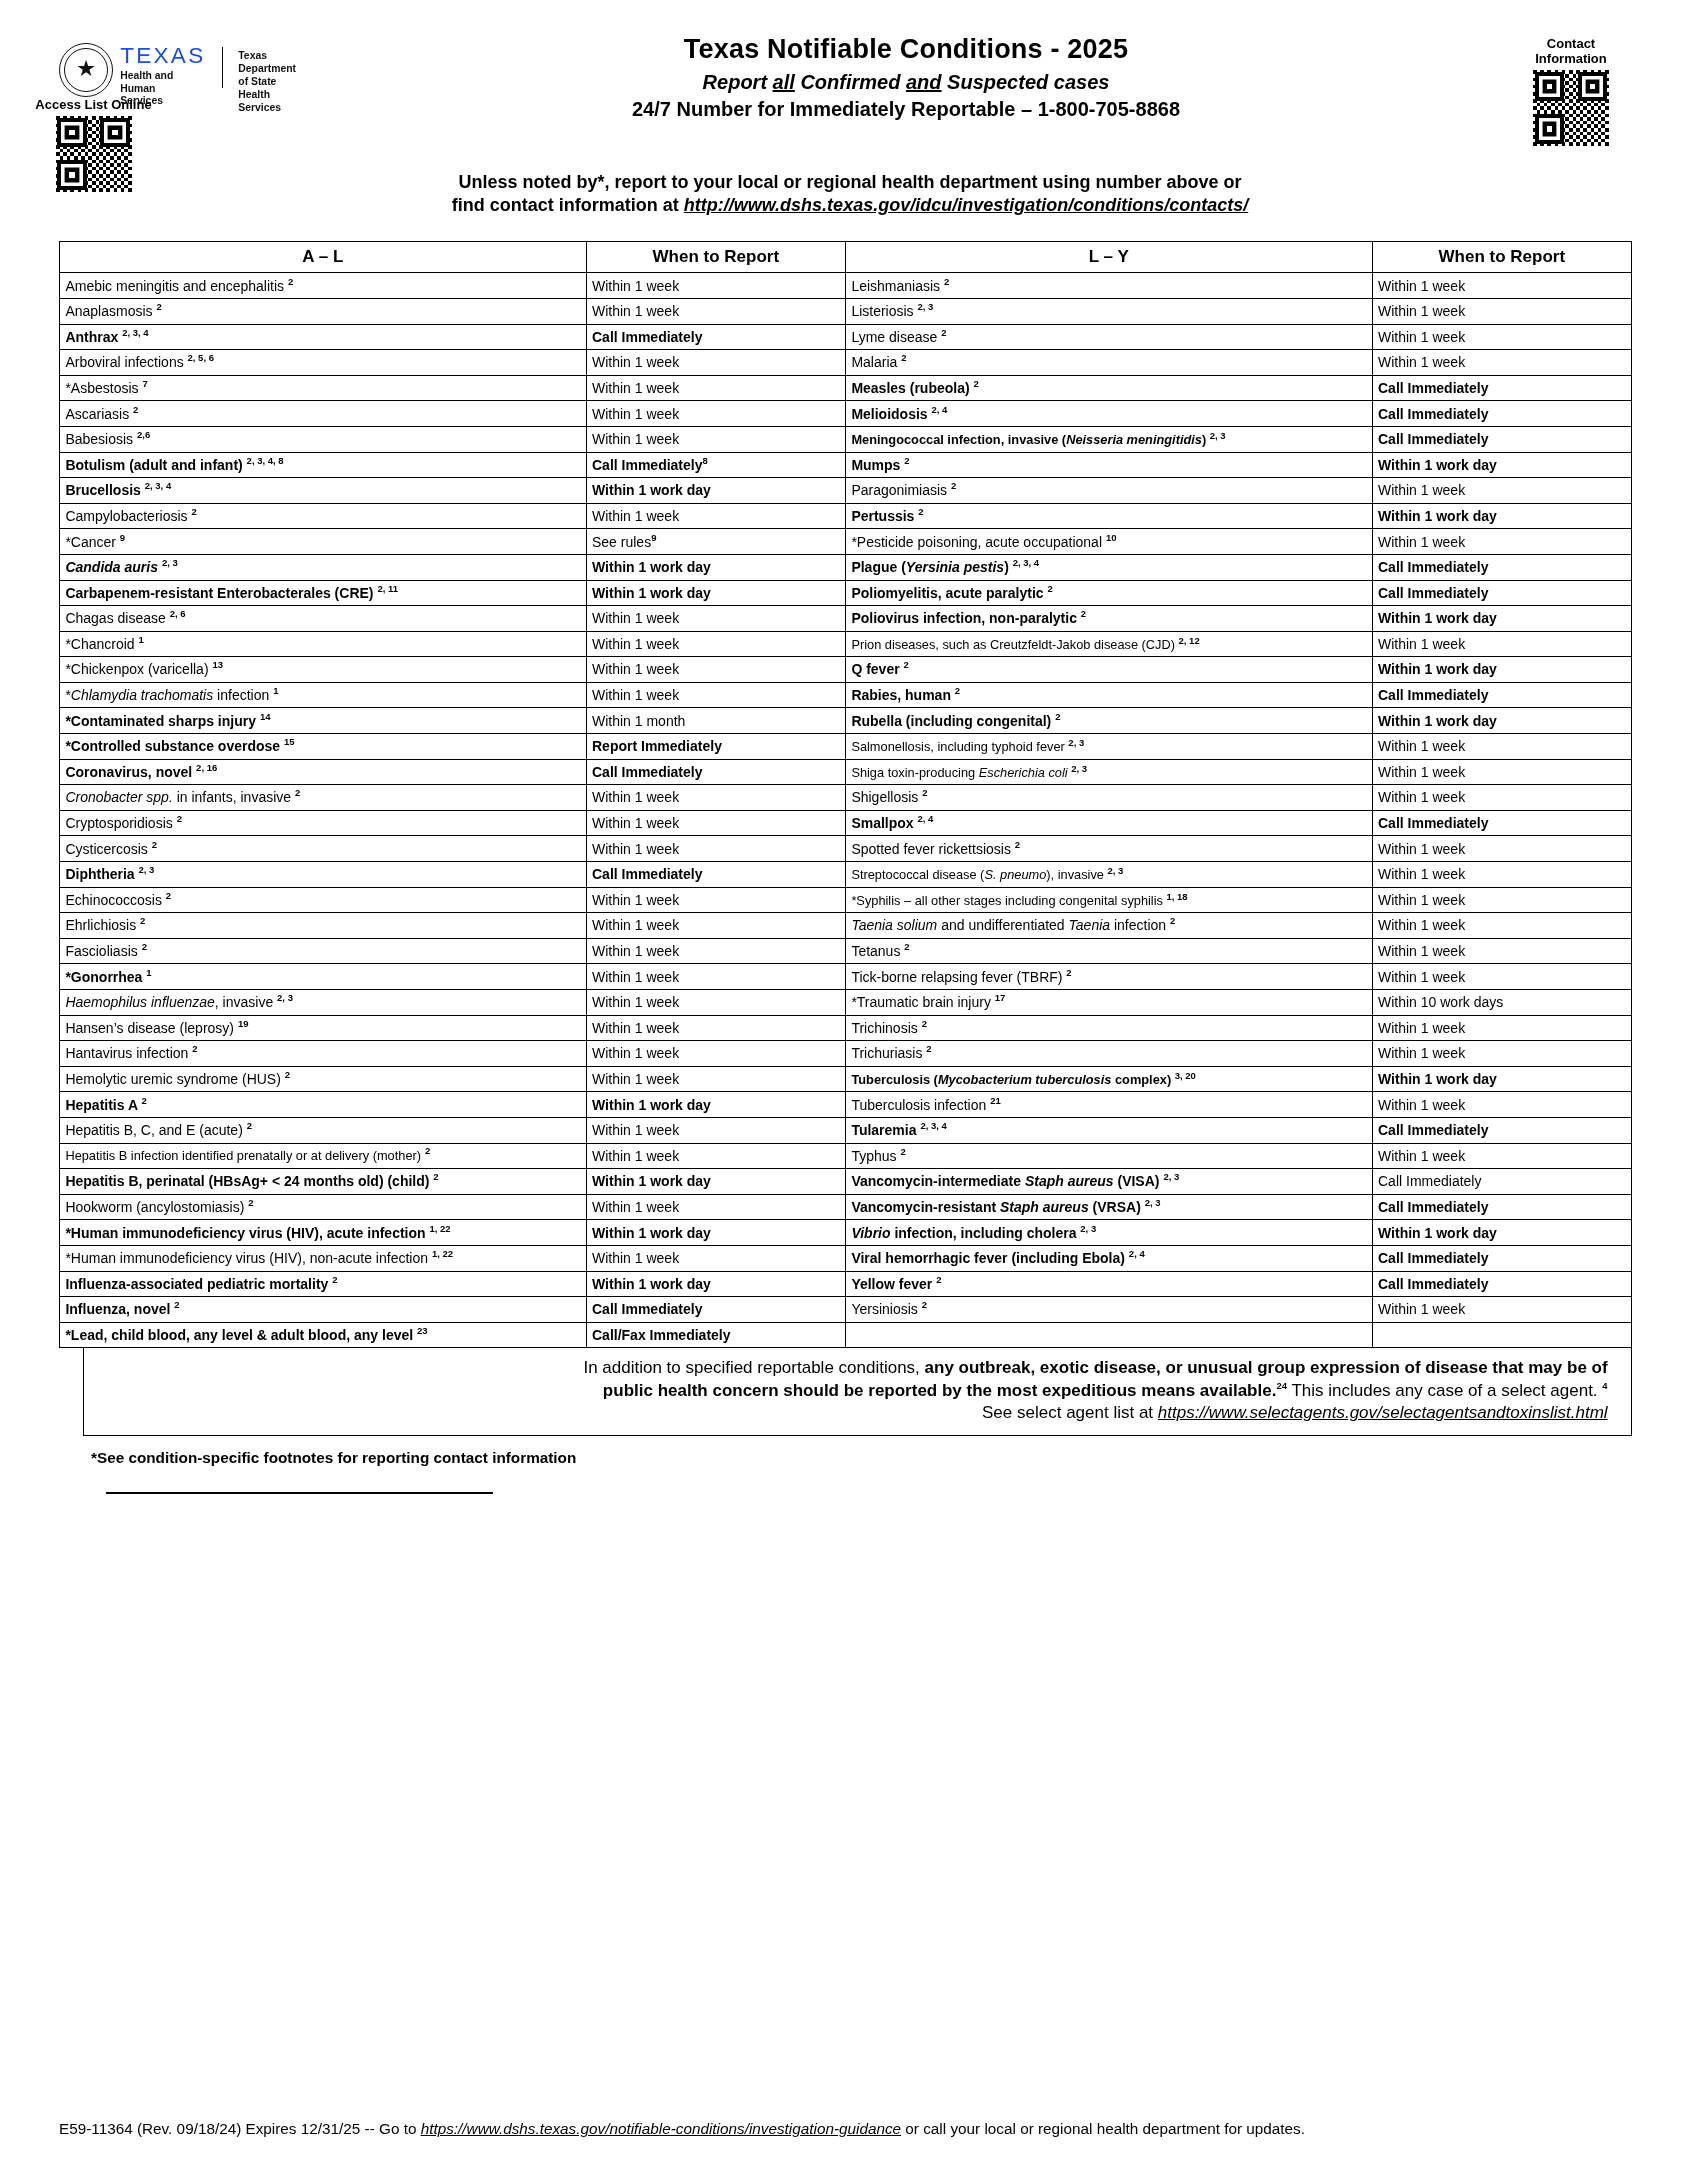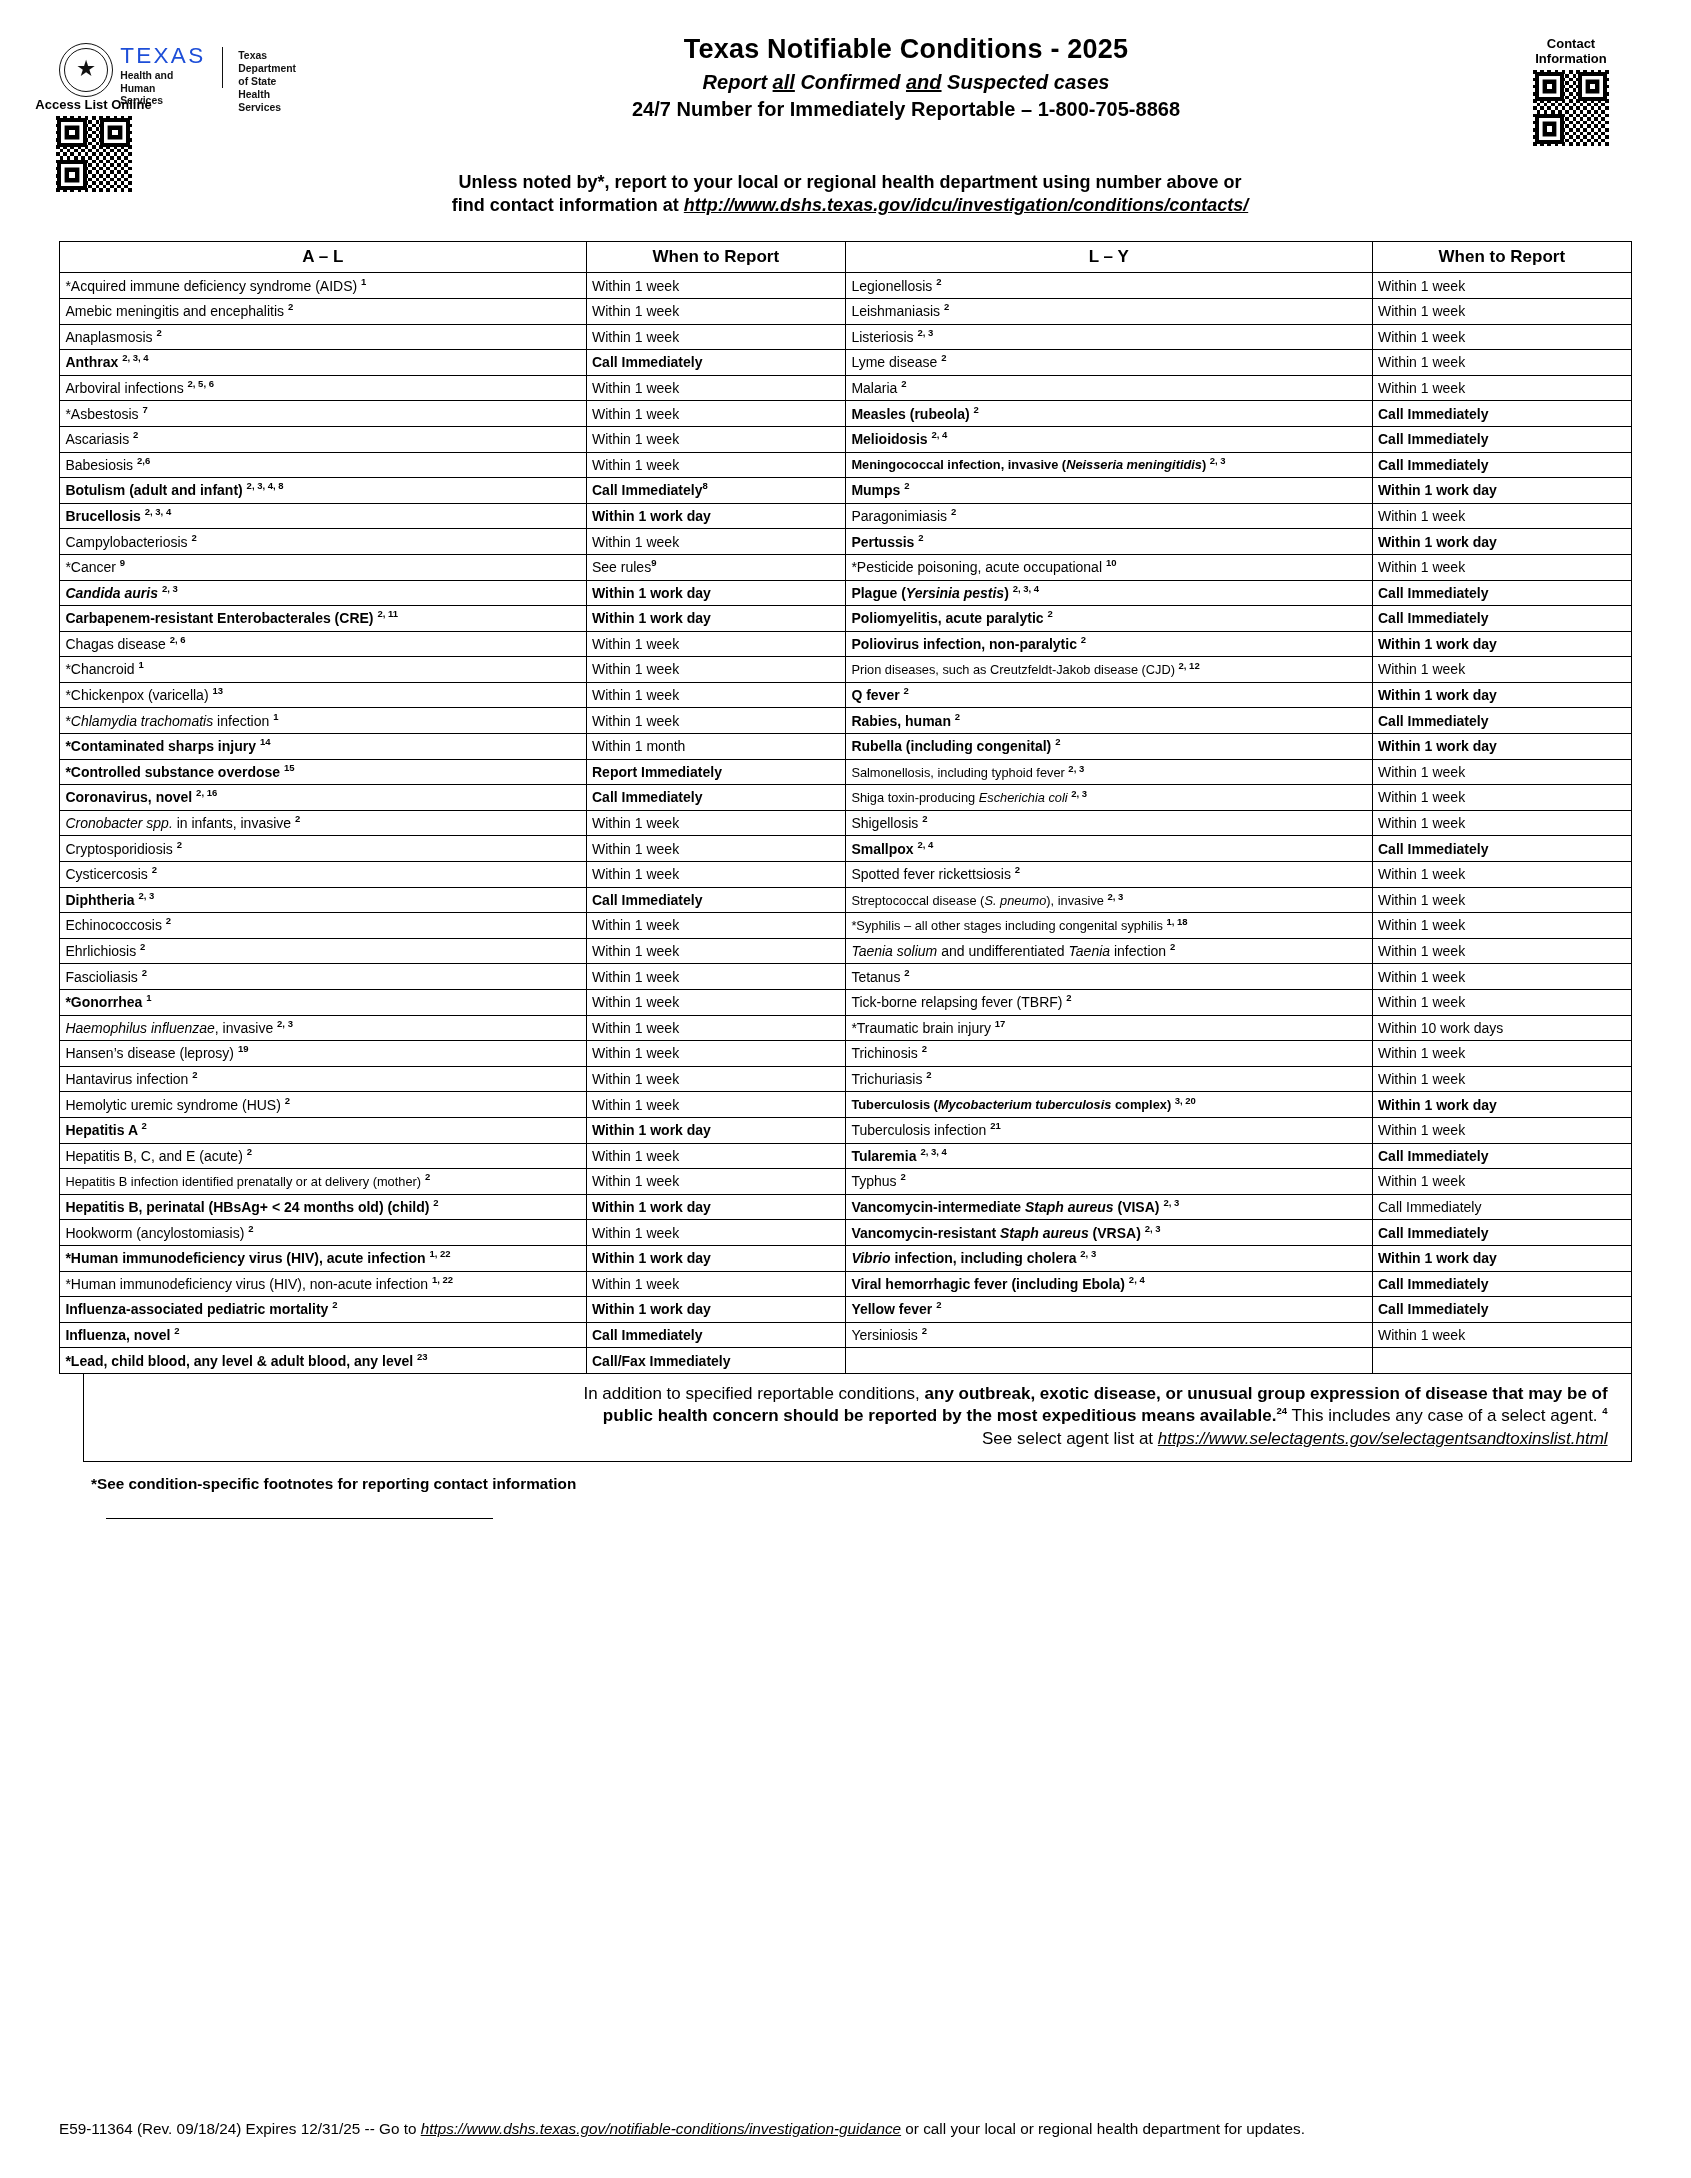--- a/index.html
+++ b/index.html
@@ -298,26 +298,20 @@
     <thead>
       <tr>
         <th>A – L</th>
         <th>When to Report</th>
         <th>L – Y</th>
         <th>When to Report</th>
       </tr>
     </thead>
     <tbody id="tbody">
         <tr>
-          <td>*Acquired immune deficiency syndrome (AIDS) <sup>1</sup></td>
-          <td>Within 1 week</td>
-          <td>Legionellosis <sup>2</sup></td>
-          <td>Within 1 week</td>
-        </tr>
-        <tr>
           <td>Amebic meningitis and encephalitis <sup>2</sup></td>
           <td>Within 1 week</td>
           <td>Leishmaniasis <sup>2</sup></td>
           <td>Within 1 week</td>
         </tr>
         <tr>
           <td>Anaplasmosis <sup>2</sup></td>
           <td>Within 1 week</td>
           <td>Listeriosis <sup>2, 3</sup></td>
           <td>Within 1 week</td>

